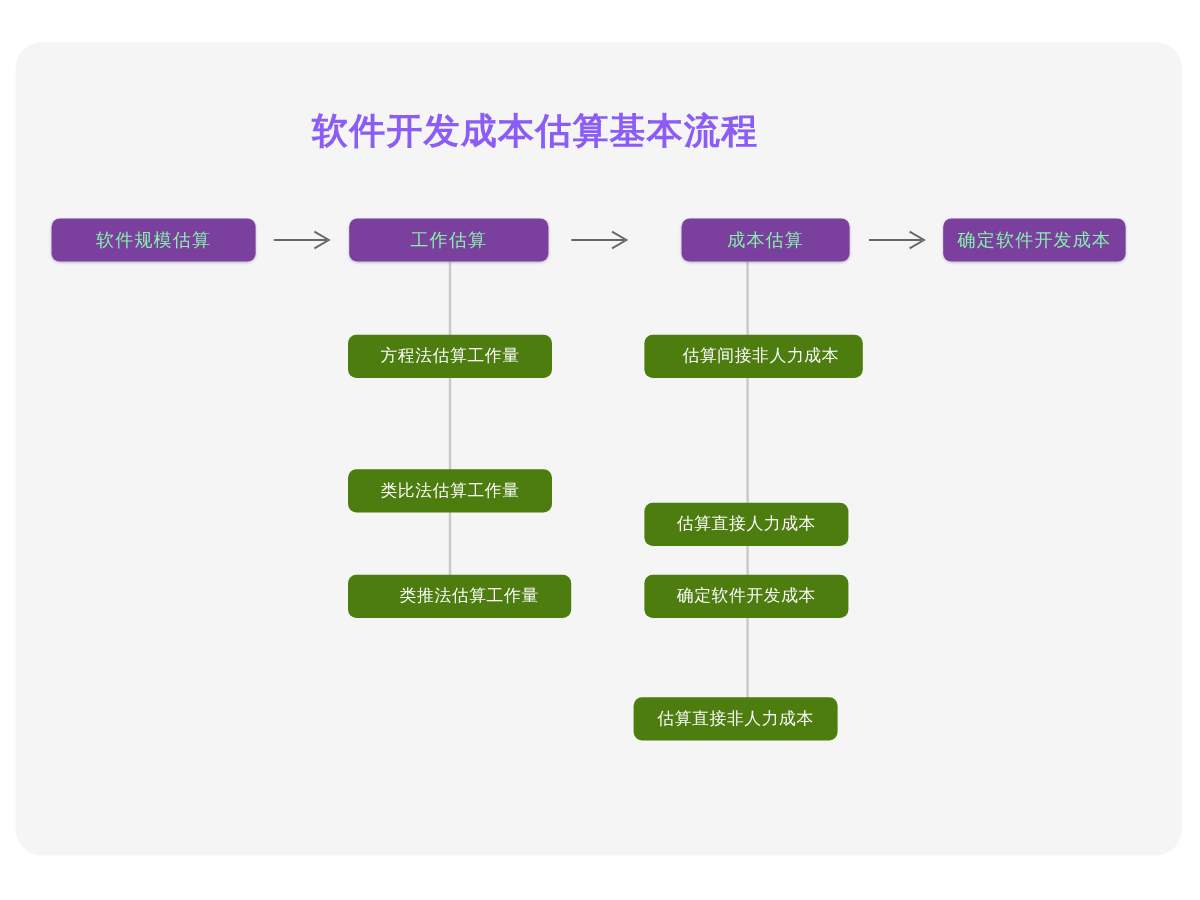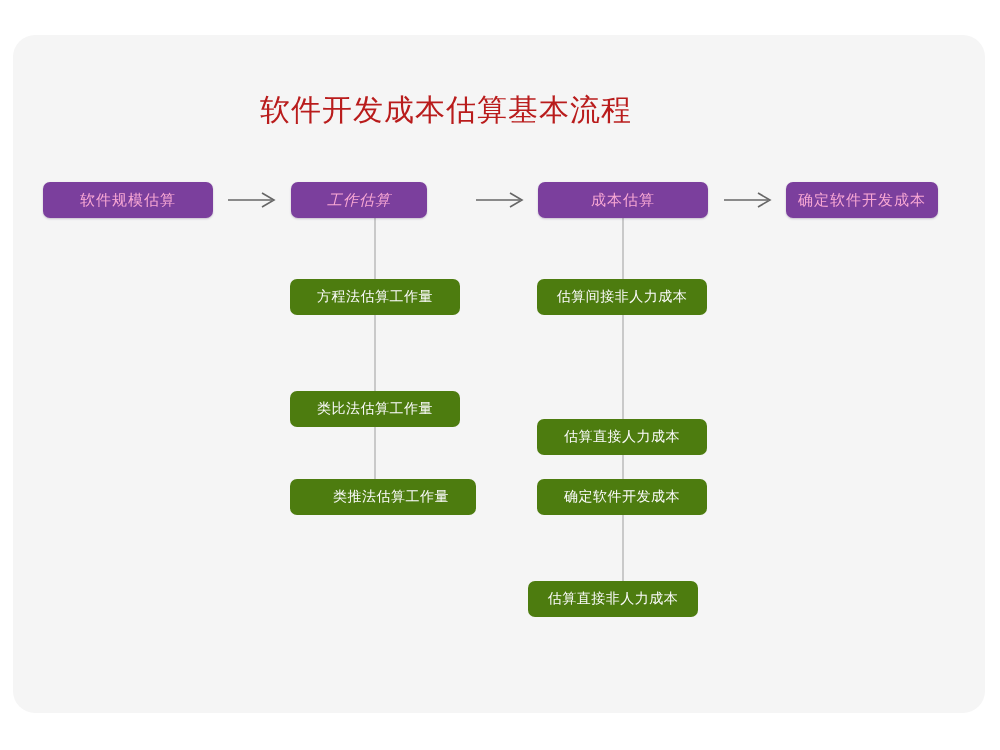--- a/index.html
+++ b/index.html
@@ -25,22 +25,22 @@
   }
 
   .diagram-title {
     position: absolute;
     left: 0;
     top: 90px;
     width: 892px;
     text-align: center;
     font-size: 30px;
     line-height: 40px;
-    color: #b91c1c;
-    font-weight: 400;
+    color: #8b5cf6;
+    font-weight: 700;
     letter-spacing: 1px;
     white-space: nowrap;
   }
 
   
   .connector {
     position: absolute;
     width: 2px;
     background: #c9c9c9;
   }
@@ -52,21 +52,21 @@
     height: 20px;
   }
   .arrow svg { display: block; }
 
   
   .stage-box {
     position: absolute;
     height: 36px;
     background: #7b3f9d;
     border-radius: 7px;
-    color: #f9a8d4;
+    color: #86efac;
     font-size: 15px;
     display: flex;
     align-items: center;
     justify-content: center;
     letter-spacing: 1px;
     white-space: nowrap;
     box-shadow: 0 1px 2px rgba(70,35,95,0.25);
   }
 
   
@@ -111,26 +111,26 @@
 </div>
 <div class="arrow" style="left:724px; width:50px;">
   <svg width="50" height="20" viewBox="0 0 50 20">
     <line x1="0" y1="10" x2="44" y2="10" stroke="#666666" stroke-width="1.6"></line>
     <polyline points="34,3 46,10 34,17" fill="none" stroke="#666666" stroke-width="1.6"></polyline>
   </svg>
 </div>
 
 <div class="stage-box" style="left:43px; top:182px; width:170px;">软件规模估算</div>
 
-<div class="stage-box" style="left:291px; top:182px; width:136px;font-style:italic;">工作估算</div>
+<div class="stage-box" style="left:291px; top:182px; width:166px;">工作估算</div>
 
-<div class="stage-box" style="left:538px; top:182px; width:170px;">成本估算</div>
+<div class="stage-box" style="left:568px; top:182px; width:140px;">成本估算</div>
 
 <div class="stage-box" style="left:786px; top:182px; width:152px;">确定软件开发成本</div>
 
 <div class="sub-box" style="left:290px; top:279px;">方程法估算工作量</div>
 <div class="sub-box" style="left:290px; top:379px;margin-top:12px;">类比法估算工作量</div>
 <div class="sub-box" style="left:290px; top:479px;padding-left:16px;">类推法估算工作量</div>
 
-<div class="sub-box" style="left:537px; top:279px;">估算间接非人力成本</div>
+<div class="sub-box" style="left:537px; top:279px;padding-left:12px;">估算间接非人力成本</div>
 <div class="sub-box" style="left:537px; top:379px;margin-top:40px;">估算直接人力成本</div>
 <div class="sub-box" style="left:537px; top:479px;">确定软件开发成本</div>
 <div class="sub-box" style="left:528px; top:581px;">估算直接非人力成本</div>
 
 </body></html>

